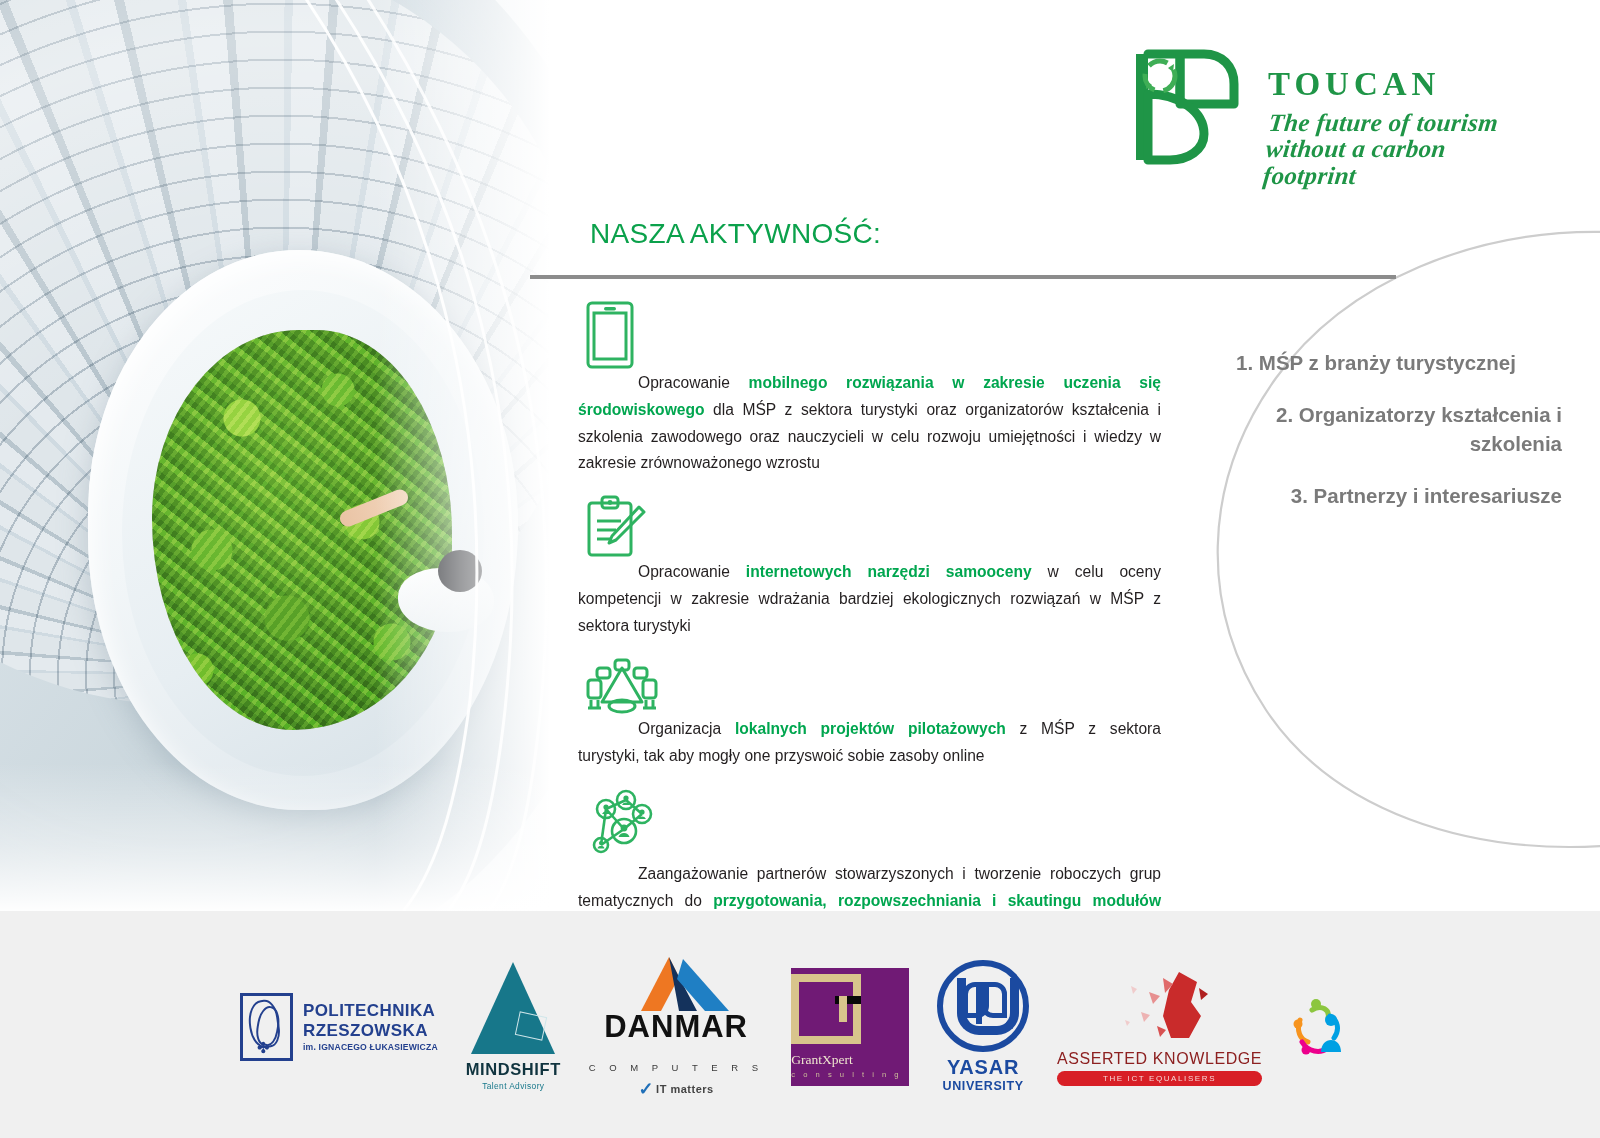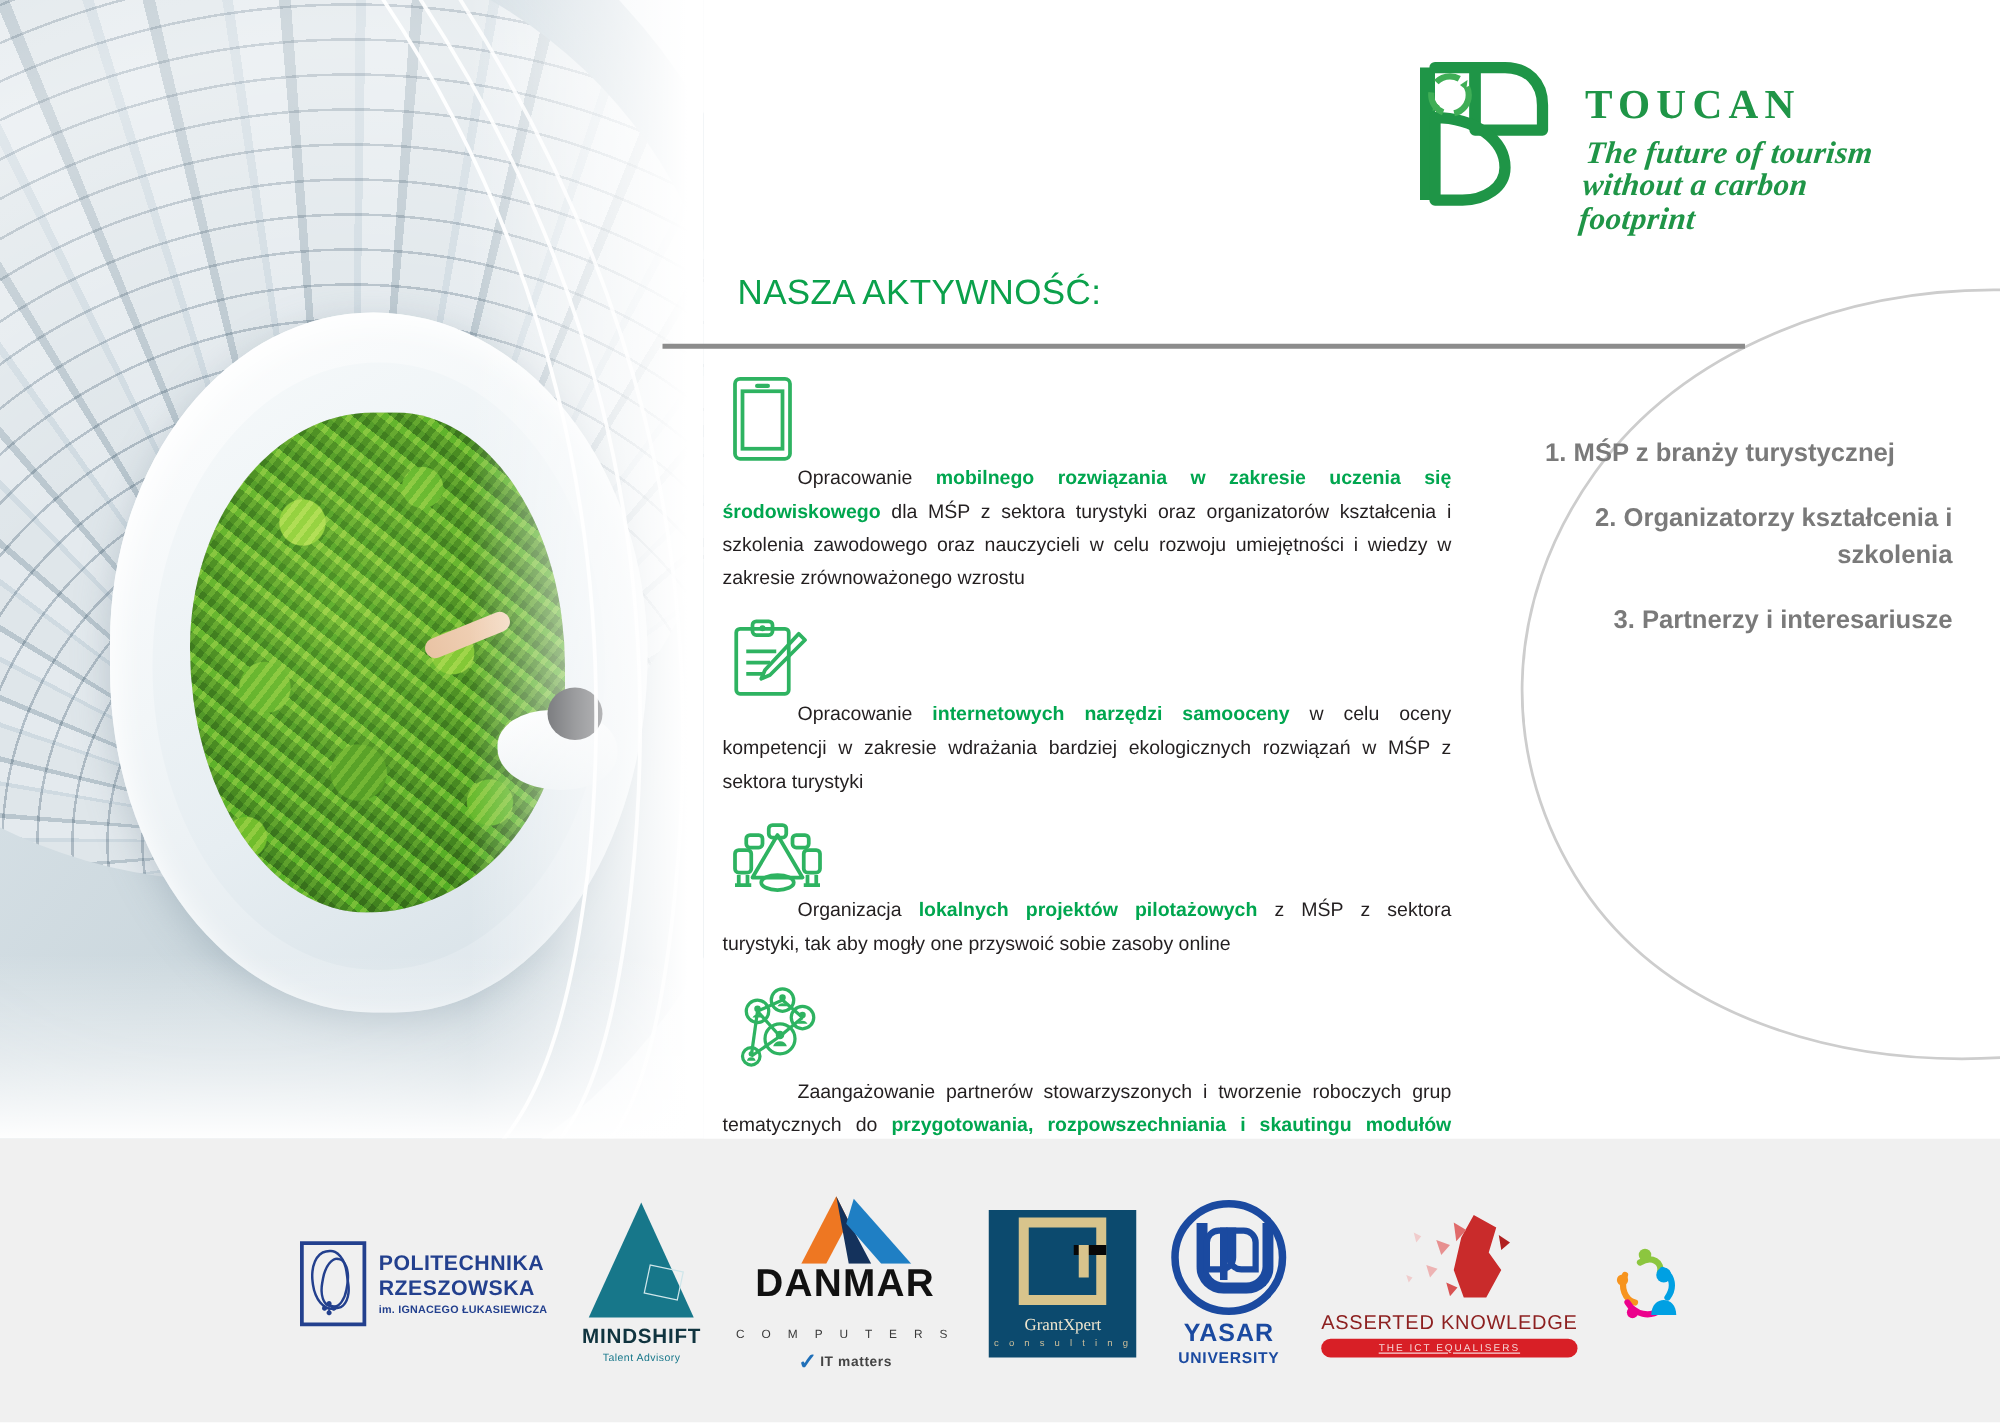--- a/index.html
+++ b/index.html
@@ -217,42 +217,42 @@
   .danmar{text-align:center;position:relative;}
   .danmar .peaks{position:relative;height:58px;width:150px;margin:0 auto;}
   .danmar .dtxt{
     font-size:31px;font-weight:bold;color:#111111;letter-spacing:1px;
     font-family:"Liberation Sans",sans-serif;margin-top:-2px;
   }
   .danmar .dsub{font-size:9.5px;color:#3a3a3a;letter-spacing:5.5px;margin-top:17px;}
   .danmar .dit{font-size:11px;font-weight:bold;color:#444;letter-spacing:.5px;margin-top:5px;}
   .danmar .dit .chk{color:#1f6fb8;font-size:18px;vertical-align:-2px;margin-right:2px;}
 
-  .gx{width:118px;height:118px;background:#0c4a6e;display:flex;flex-direction:column;align-items:center;justify-content:center;}
+  .gx{width:118px;height:118px;background:#701a75;display:flex;flex-direction:column;justify-content:center;}
   .gx .sq{width:54px;height:54px;border:8px solid #d8c48c;position:relative;}
   .gx .sq .in{position:absolute;right:-8px;top:14px;width:26px;height:8px;background:#080808;}
   .gx .sq .bar{position:absolute;right:6px;top:14px;width:8px;height:26px;background:#d8c48c;}
   .gx .g1{color:#efe6cf;font-family:"Liberation Serif",serif;font-size:13.5px;margin-top:8px;}
   .gx .g2{color:#cdbf9b;font-size:7.6px;letter-spacing:3px;margin-top:2px;}
 
   .yasar{text-align:center;}
   .yasar .circ{width:80px;height:80px;border:6px solid #1b4aa0;border-radius:50%;margin:0 auto;position:relative;}
   .yasar .circ .cup{position:absolute;left:14px;top:12px;width:44px;height:48px;border:9px solid #1b4aa0;border-top:none;border-radius:0 0 22px 22px;}
   .yasar .circ .stem{position:absolute;left:33px;top:16px;width:6px;height:42px;background:#1b4aa0;}
   .yasar .circ .lf1{position:absolute;left:20px;top:16px;width:16px;height:26px;border:5px solid #1b4aa0;border-radius:12px 0 12px 0;}
   .yasar .circ .lf2{position:absolute;left:38px;top:16px;width:16px;height:26px;border:5px solid #1b4aa0;border-radius:0 12px 0 12px;}
   .yasar .y1{font-size:20px;font-weight:bold;color:#1b4aa0;letter-spacing:.8px;margin-top:4px;}
   .yasar .y2{font-size:12.5px;font-weight:bold;color:#1b4aa0;letter-spacing:.6px;}
 
   .ak{text-align:center;}
   .ak .face{width:110px;height:78px;margin:0 auto;position:relative;overflow:hidden;}
   .ak .a1{font-size:16px;color:#8d2020;letter-spacing:.6px;margin-top:4px;text-align:center;}
   .ak .a2{
     background:#d81f26;color:#f6d6d6;font-size:8px;letter-spacing:1.6px;
-    border-radius:10px;padding:3px 0;margin-top:3px;text-decoration:underline;
+    border-radius:10px;padding:3px 0;margin-top:3px;
   }
 
   .sub{display:flex;align-items:center;gap:8px;}
   .sub .people{width:60px;height:66px;position:relative;}
   .sub .stxt{font-size:36px;font-weight:bold;color:#2b2d7f;letter-spacing:-1px;line-height:.95;}
   .sub .ssub{font-size:12.5px;font-weight:bold;color:#2b2d7f;letter-spacing:.2px;margin-top:2px;}
 </style>
 </head>
 <body>
 

